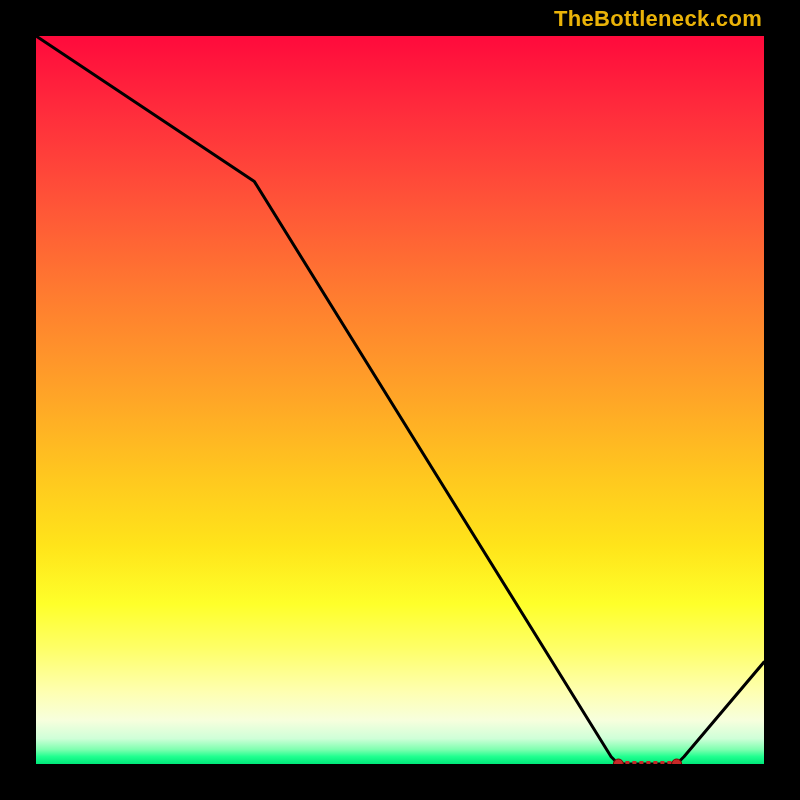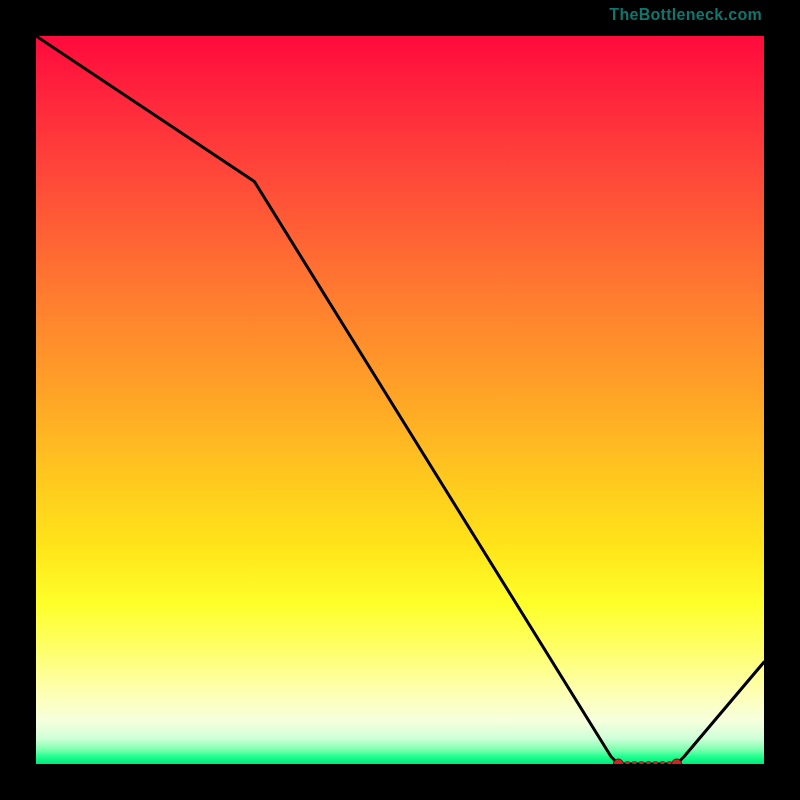--- a/index.html
+++ b/index.html
@@ -39,22 +39,22 @@
       #cfffd8 96.5%,
       #7fffb0 98%,
       #1fff8f 99%,
       #00e87a 100%
     );
   }
   .attribution {
     position: absolute;
     top: 6px;
     right: 38px;
-    color: #0f766e;
-    font-size: 16px;
+    color: #eab308;
+    font-size: 22px;
     font-weight: 600;
     letter-spacing: 0.3px;
   }
   svg.chart {
     position: absolute;
     left: 0;
     top: 0;
     width: 728px;
     height: 728px;
   }

